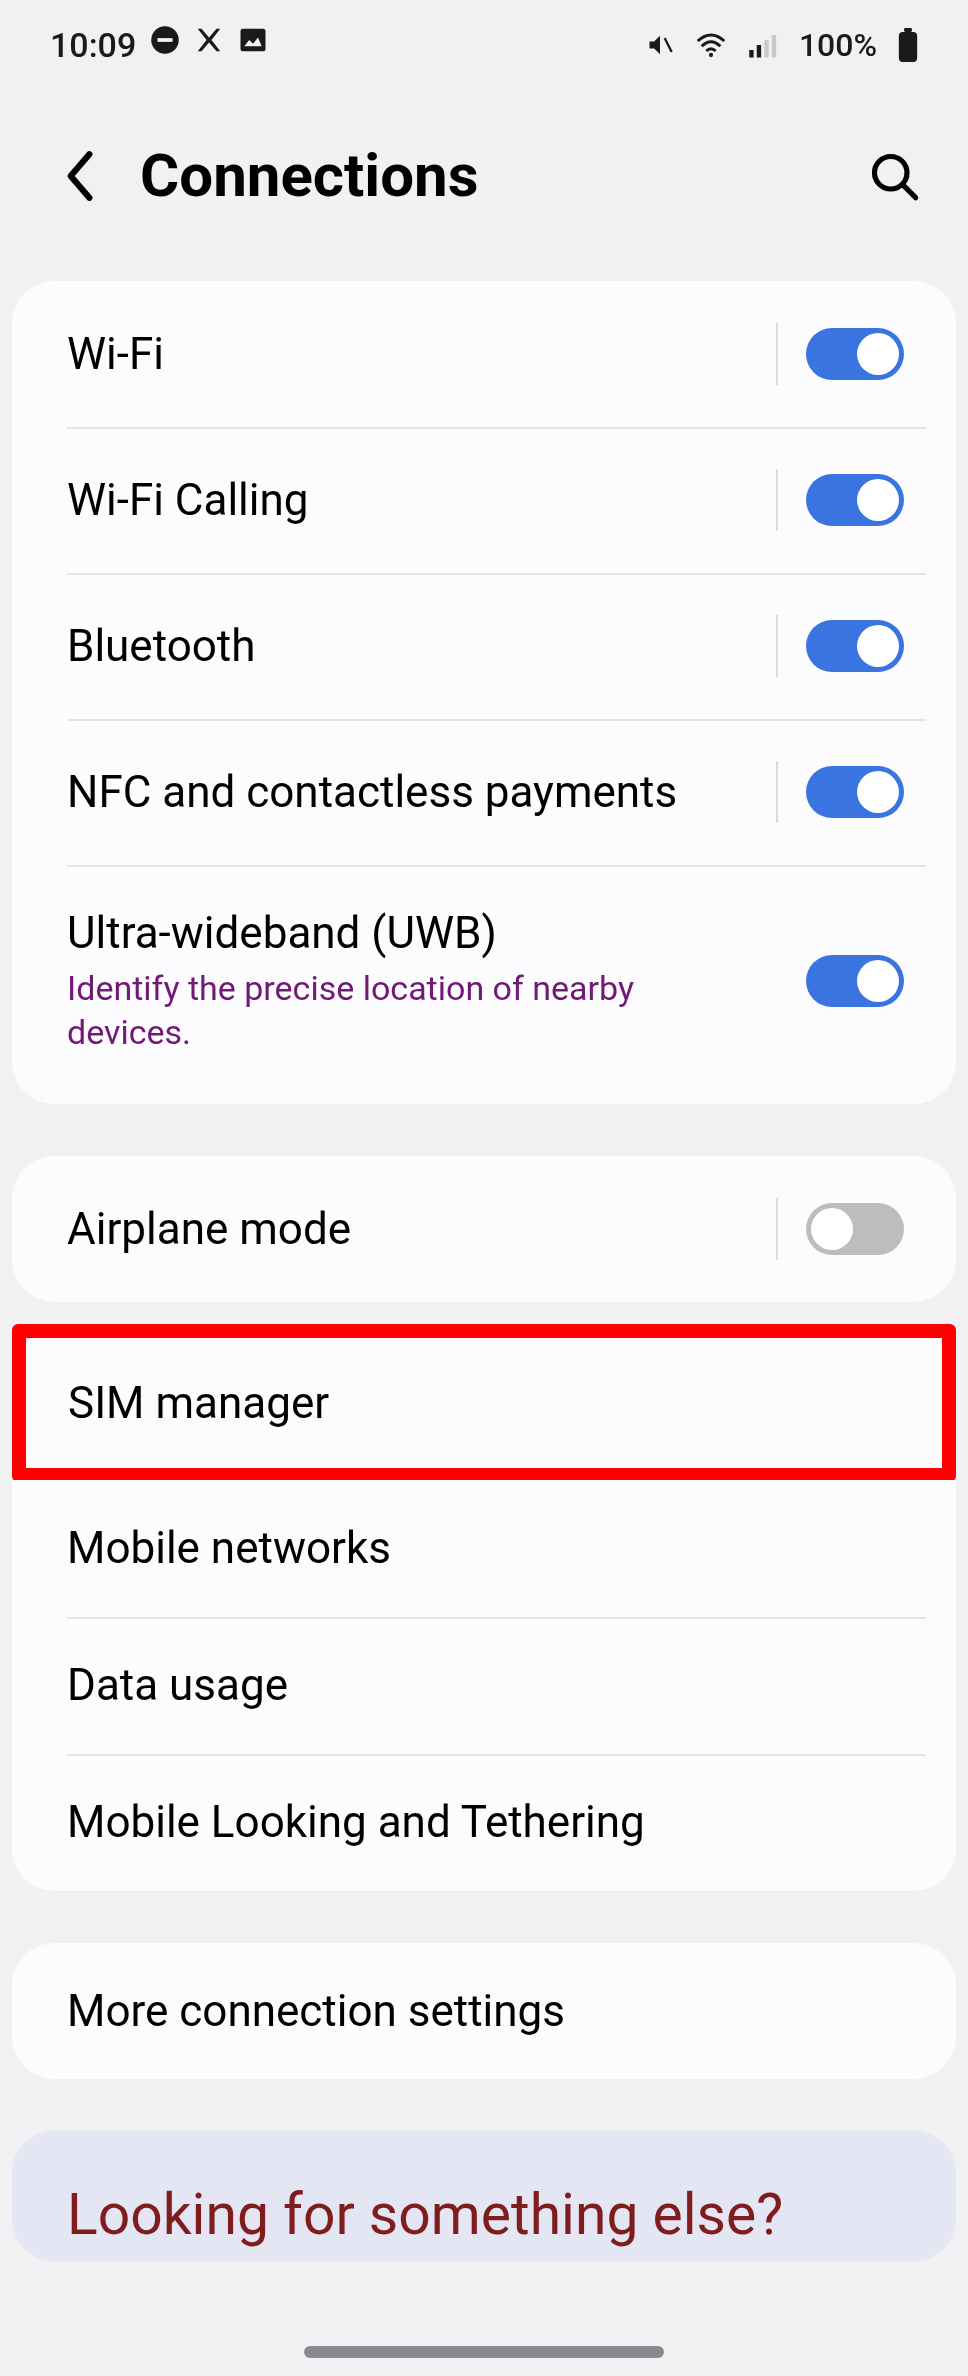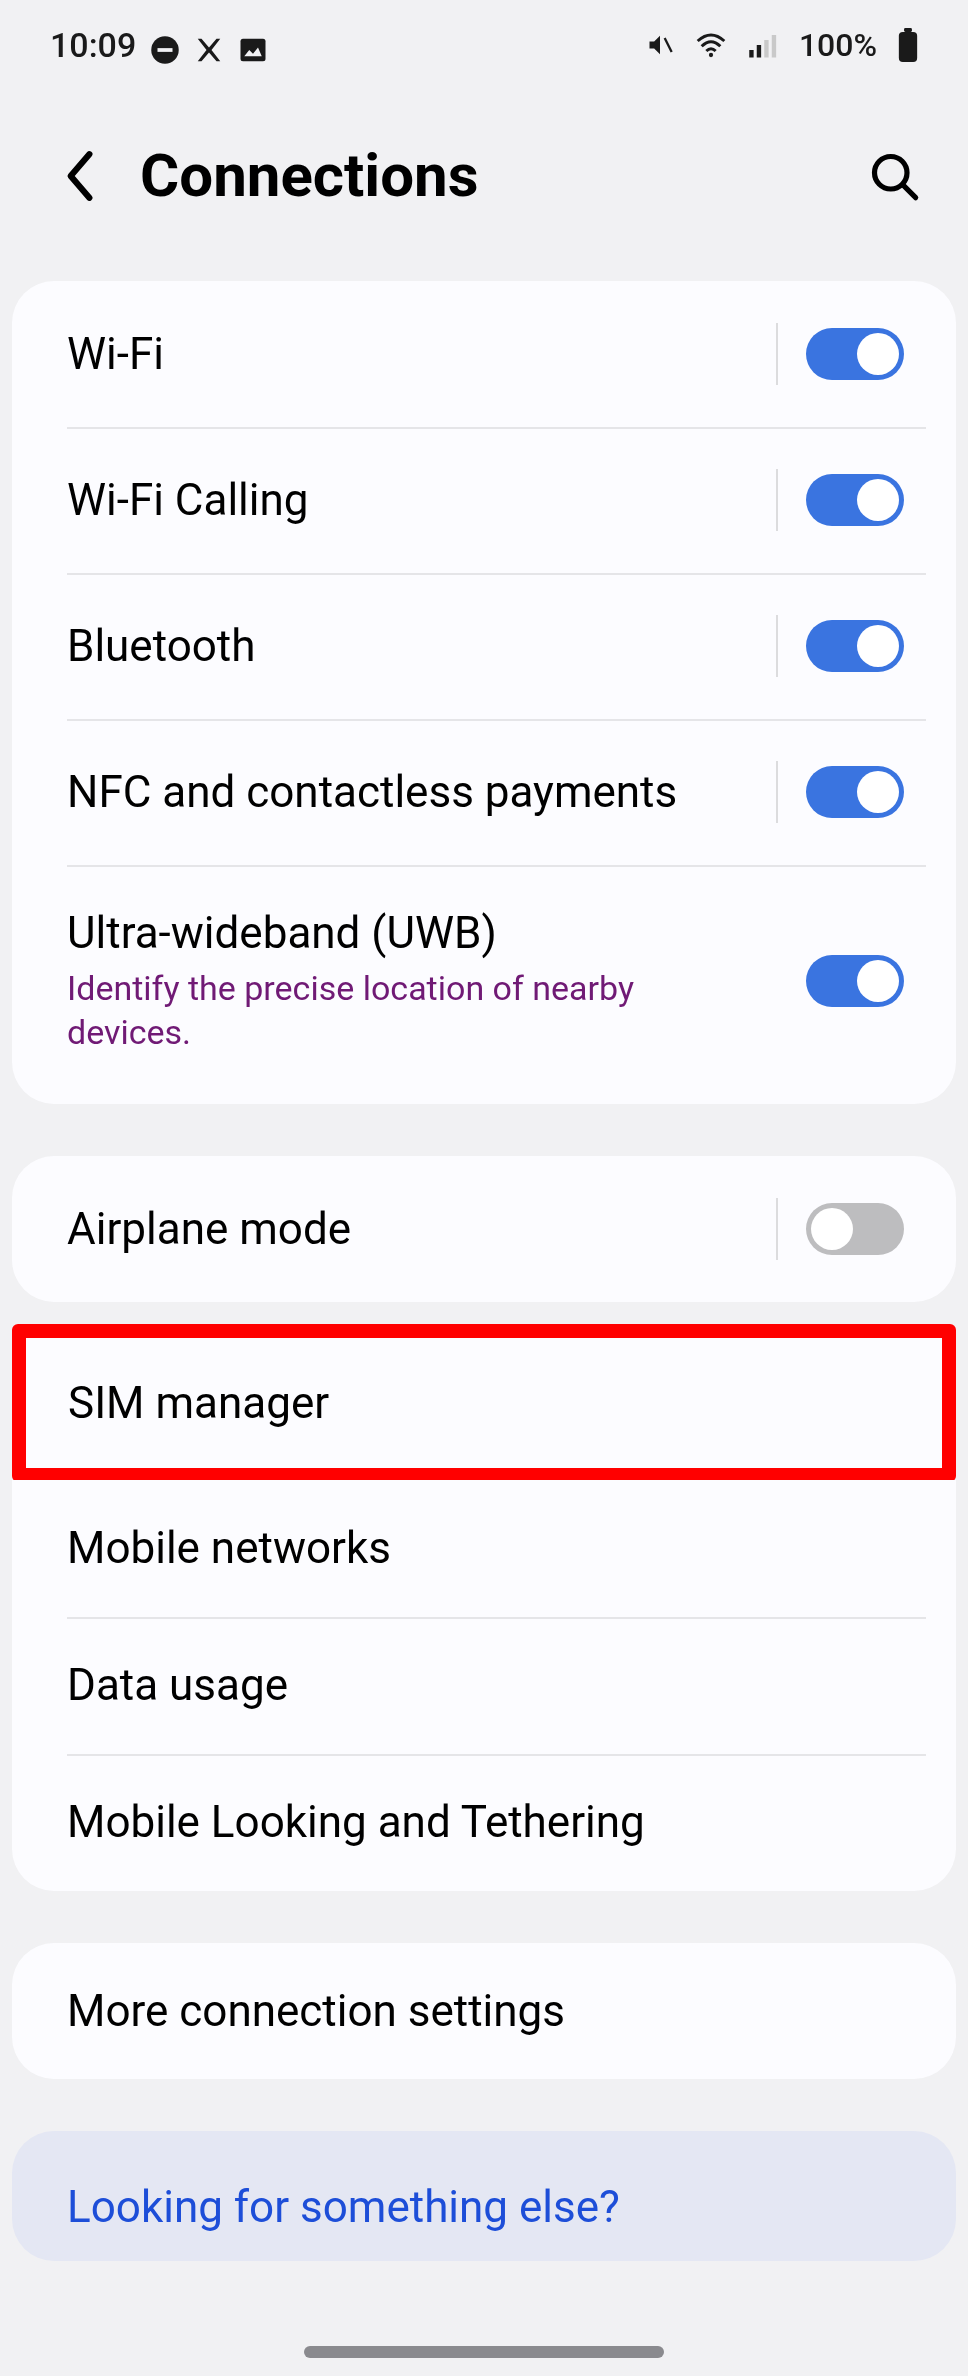--- a/index.html
+++ b/index.html
@@ -16,21 +16,21 @@
   .status-bar {
     height: 90px;
     display: flex;
     align-items: center;
     justify-content: space-between;
     padding: 0 50px 0 50px;
     font-size: 34px;
     font-weight: 500;
     color: #1a1a1a;
   }
-  .status-left { display: flex; align-items: flex-end; gap: 14px; }
+  .status-left { display: flex; align-items: flex-start; gap: 14px; }
   .status-right { display: flex; align-items: center; gap: 21px; }
   .status-icon { display: inline-flex; align-items: center; justify-content: center; }
 
   
   .header {
     display: flex;
     align-items: center;
     padding: 50px 44px 70px 50px;
   }
   .back-btn {
@@ -125,22 +125,22 @@
   
   .suggestion {
     background: #e4e7f3;
     border-radius: 42px;
     margin: 0 12px;
     padding: 50px 55px 0 55px;
     height: 130px;
     overflow: hidden;
   }
   .suggestion-title {
-    font-size: 44px;
-    color: #1d4ed8;
+    font-size: 57px;
+    color: #7f1d1d;
   }
 
   
   .home-indicator {
     position: absolute;
     bottom: 18px;
     left: 50%;
     transform: translateX(-50%);
     width: 360px;
     height: 12px;

